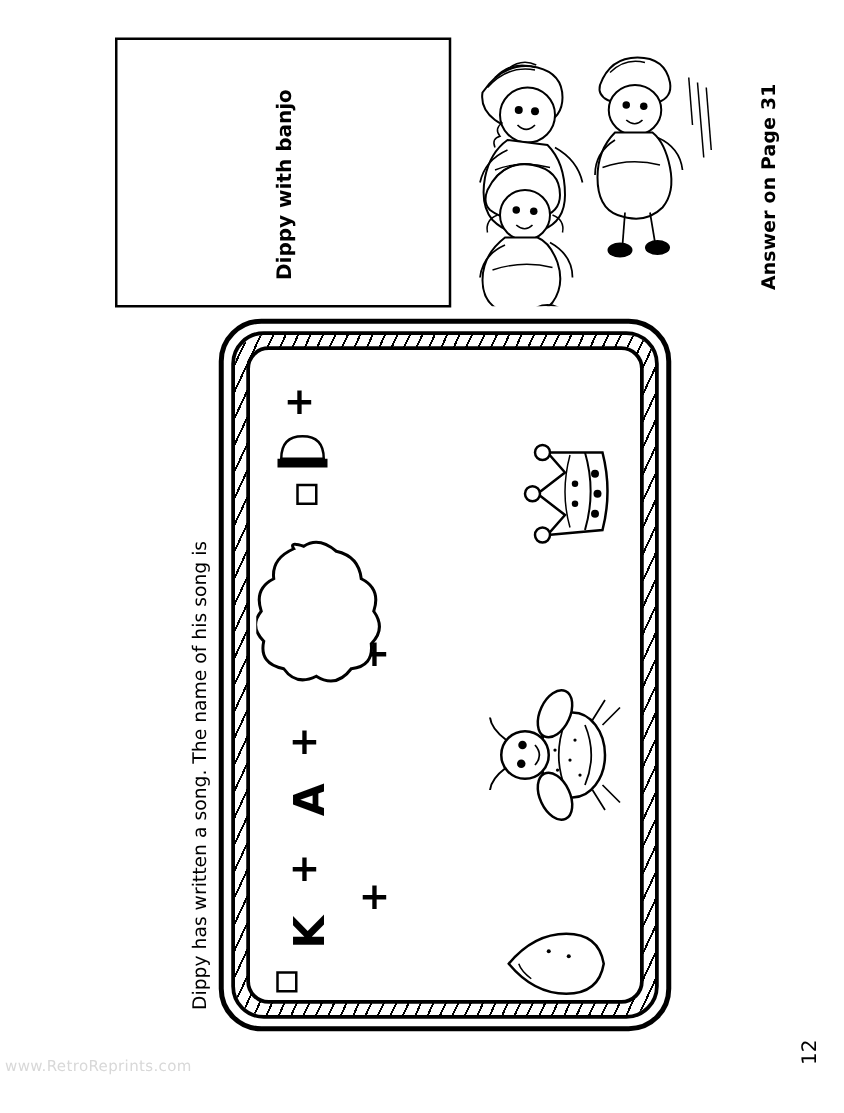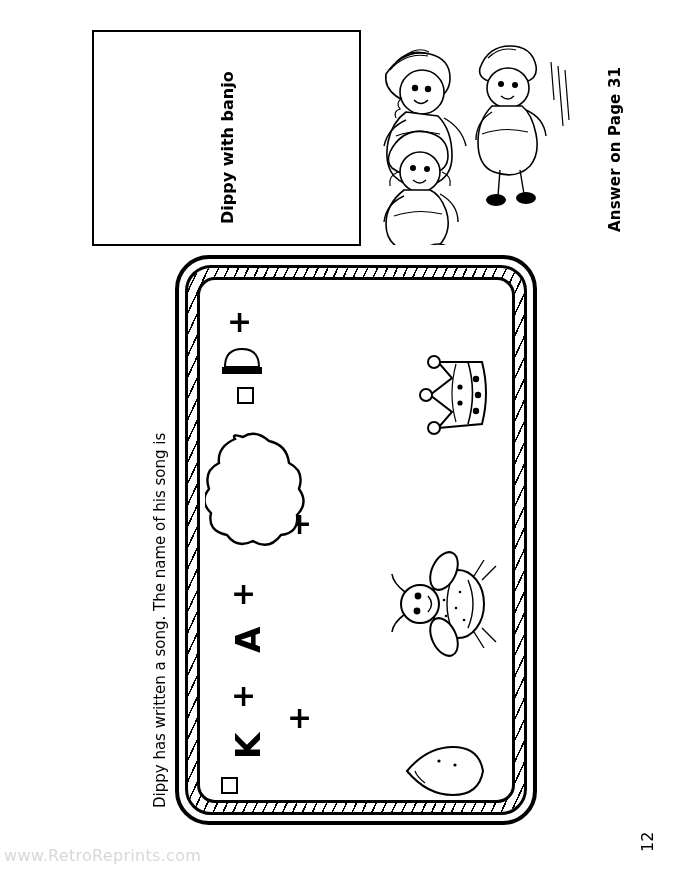--- a/index.html
+++ b/index.html
@@ -74,21 +74,21 @@
     font-size: 16px;
     transform-origin: 0 0;
     transform: rotate(-90deg);
   }
 
   
   #watermark {
     position: absolute;
     left: 4px;
     top: 846px;
-    font-size: 16px;
+    font-size: 12px;
     color: #d8d8d8;
     letter-spacing: 0.3px;
   }
 
   
   #rebus-panel {
     position: absolute;
     left: 175px;
     top: 255px;
     width: 362px;

